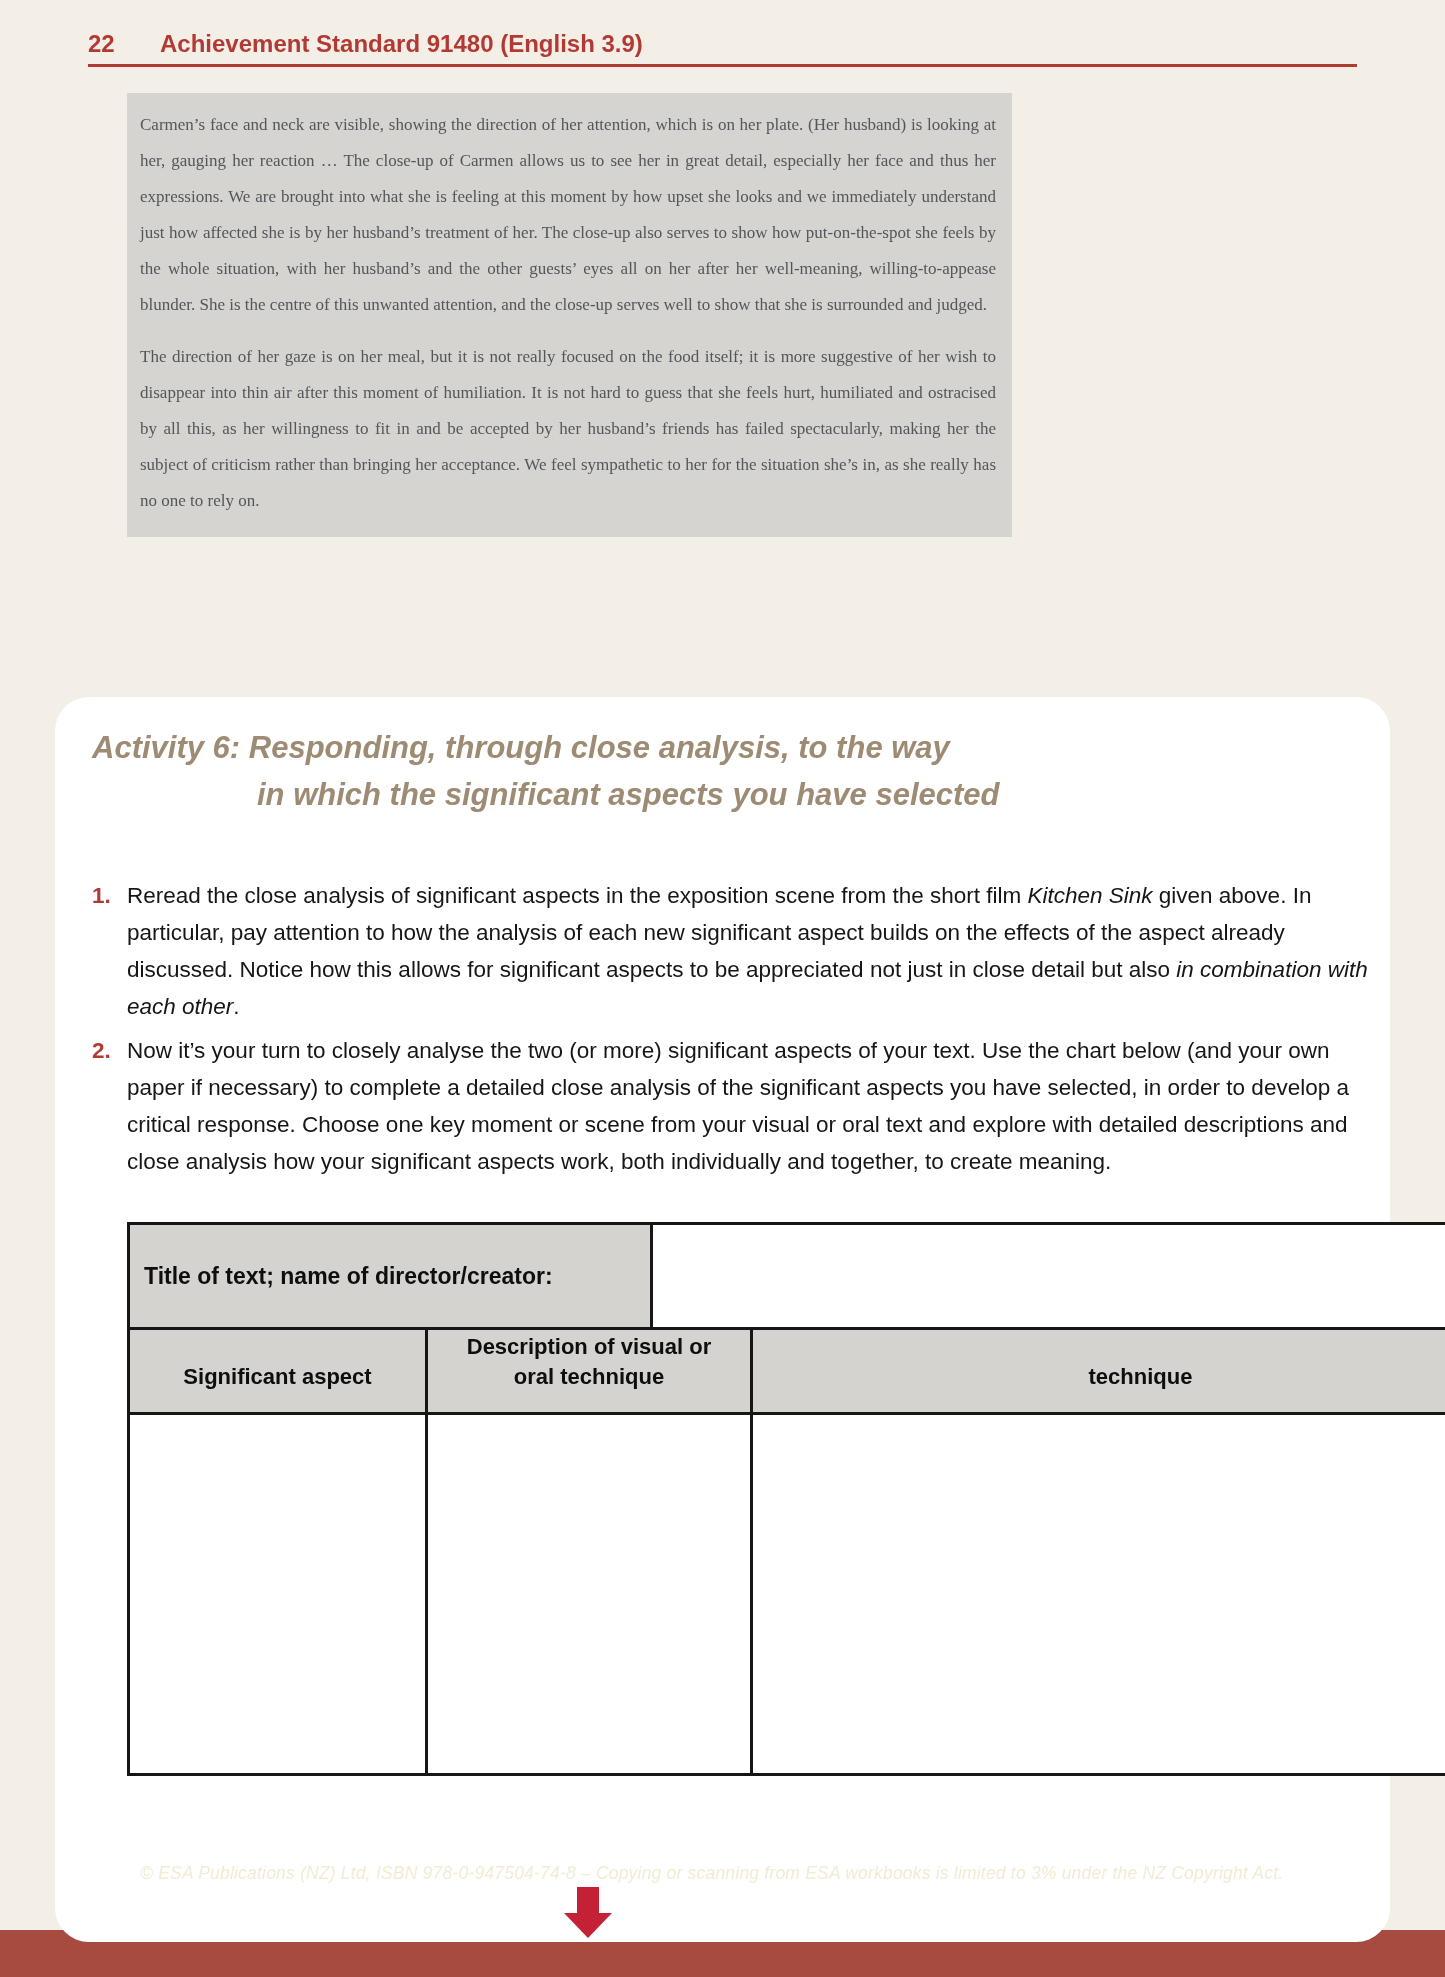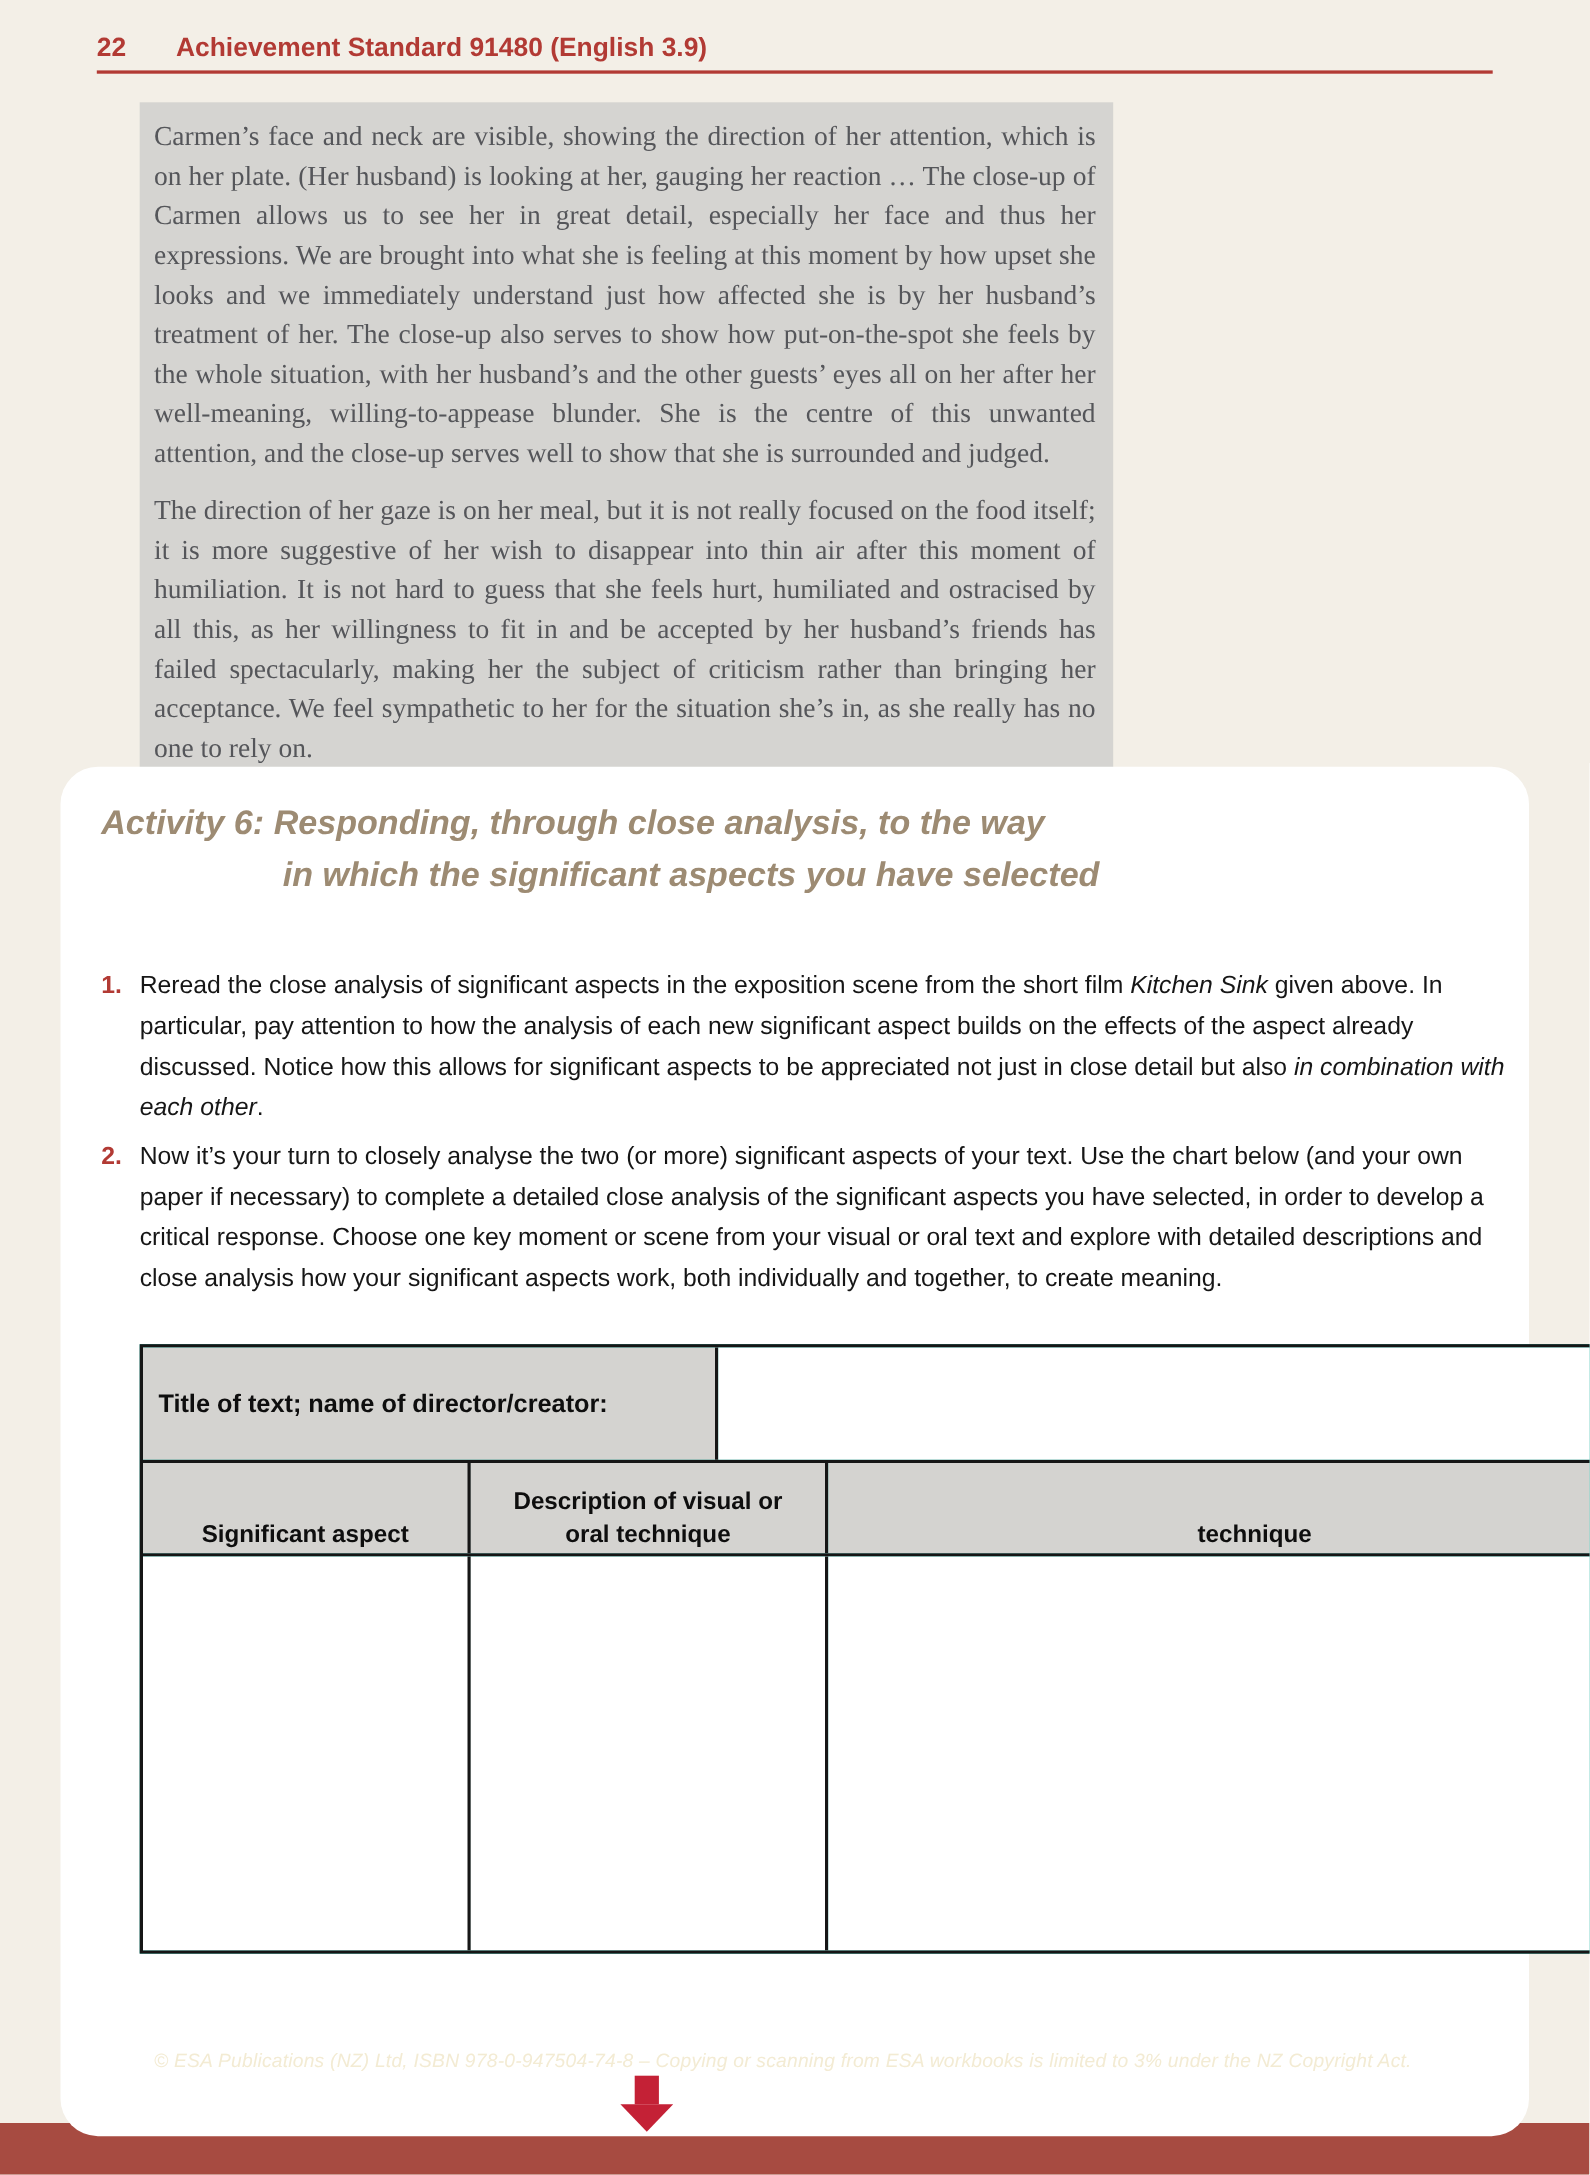--- a/index.html
+++ b/index.html
@@ -11,21 +11,21 @@
   
   .hdr-num{position:absolute;top:30px;left:88px;font-size:24px;font-weight:bold;color:#b23a34;}
   .hdr-title{position:absolute;top:30px;left:160px;font-size:24px;font-weight:bold;color:#b23a34;}
   .hdr-rule{position:absolute;top:64px;left:88px;width:1269px;height:3px;background:#b23a34;}
   
   .quote{
     position:absolute;top:93px;left:127px;width:885px;box-sizing:border-box;
     background:#d5d4d1;color:#55565a;
     padding:14px 16px 18px 13px;
     font-family:"Liberation Serif",serif;
-    font-size:25px;line-height:36px;text-align:justify;
+    font-size:17px;line-height:36px;text-align:justify;
   }
   .quote p{margin:0;}
   .quote p + p{margin-top:16px;}
   
   .footer-band{position:absolute;left:0;top:1930px;width:1445px;height:47px;background:#a74b41;}
   .footer-text{
     position:absolute;left:140px;top:1863px;width:1200px;
     font-style:italic;font-size:17.5px;color:#f3ebd3;letter-spacing:.2px;
   }
   
@@ -57,21 +57,21 @@
   .cell{box-sizing:border-box;}
   .vdiv{border-right:3px solid #161616;}
   .gray{background:#d4d3d0;}
   .lab{
     width:523px;display:flex;align-items:center;padding-left:14px;
     font-weight:bold;font-size:23px;color:#0e0e0e;
   }
   .ans{flex:1;background:#ffffff;}
   .hc{
     display:flex;flex-direction:column;justify-content:flex-end;align-items:center;
-    text-align:center;padding-bottom:2px;
+    text-align:center;padding-bottom:20px;
     font-weight:bold;font-size:22px;line-height:30px;color:#0e0e0e;white-space:nowrap;
   }
   .c1{width:298px;}
   .c2{width:325px;}
   .c3{flex:1;}
   .bodycell{background:#ffffff;}
   
   .down-arrow{position:absolute;left:564px;top:1887px;width:48px;}
   .down-arrow .stem{width:22px;height:26px;background:#c42136;margin:0 auto;}
   .down-arrow .head{width:0;height:0;margin:0 auto;

